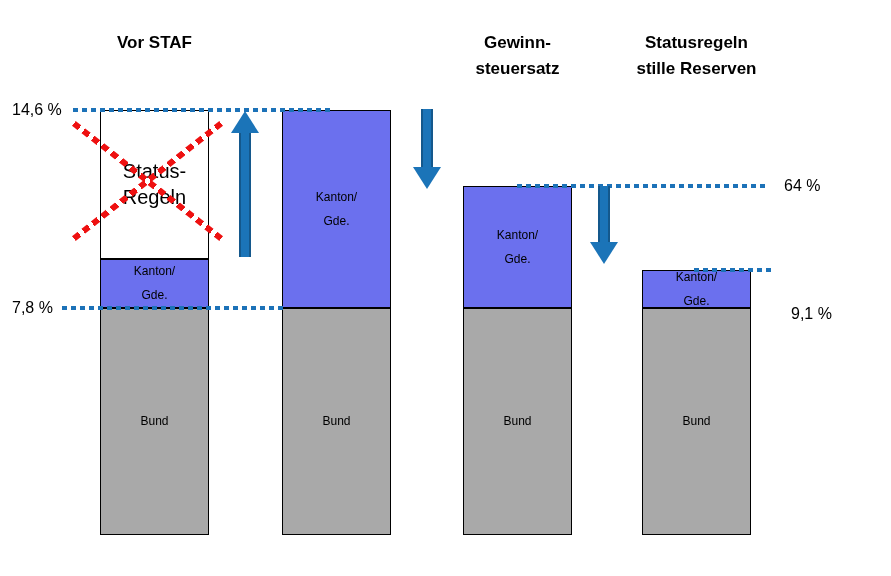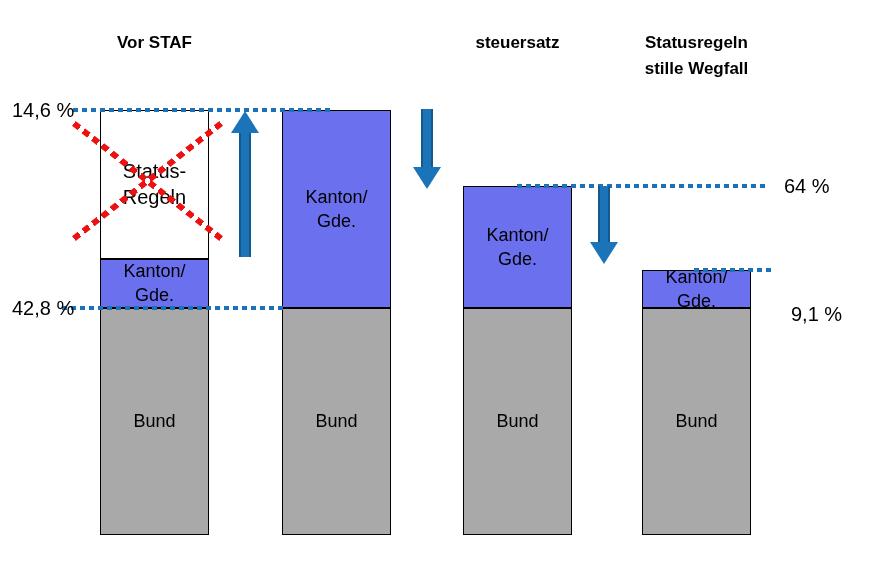--- a/index.html
+++ b/index.html
@@ -7,26 +7,26 @@
     position:relative;width:891px;height:576px;background:#fff;overflow:hidden;
     font-family:"Liberation Sans",sans-serif;color:#000;
   }
   .col-heading{
     position:absolute;width:190px;text-align:center;
     font-weight:bold;font-size:17px;line-height:26px;white-space:nowrap;
   }
   .seg{
     position:absolute;box-sizing:border-box;border:1px solid #000;
     display:flex;flex-direction:column;align-items:center;justify-content:center;
-    font-size:18px;line-height:24px;text-align:center;
+    font-size:12px;line-height:24px;text-align:center;
   }
   .seg-status{font-size:20px;line-height:26px;}
   .marker-line{position:absolute;height:4px;z-index:4;}
   .marker-label{
-    position:absolute;font-size:20px;line-height:18px;height:18px;
+    position:absolute;font-size:16px;line-height:18px;height:18px;
     white-space:nowrap;z-index:4;
   }
   .arrow{position:absolute;width:28px;z-index:6;}
   .arrow-shaft{position:absolute;left:8px;width:12px;background:#1B74B8;
     box-shadow:inset 2px 0 0 #14588C, inset -2px 0 0 #14588C;}
   .arrow-down .arrow-shaft{top:0;bottom:21px;}
   .arrow-up .arrow-shaft{top:21px;bottom:0;}
   .arrow-head{position:absolute;left:0;width:0;height:0;
     border-left:14px solid transparent;border-right:14px solid transparent;}
   .arrow-down .arrow-head{bottom:0;border-top:22px solid #1B74B8;}
@@ -35,25 +35,26 @@
   .cross-line{position:absolute;left:0;top:0;width:100%;height:6px;}
 </style>
 </head>
 <body>
 
 <div id="chart" style="background: rgb(255, 255, 255);">
     <div class="col-heading" style="left: 59.5px; top: 30px;">
       <div>Vor STAF</div>
     </div>
     <div class="col-heading" style="left: 422.5px; top: 30px;">
+      <div>Gewinn-</div>
       <div>steuersatz</div>
     </div>
     <div class="col-heading" style="left: 601.5px; top: 30px;">
       <div>Statusregeln</div>
-      <div>stille Wegfall</div>
+      <div>stille Reserven</div>
     </div>
     <div class="seg" style="left: 100px; top: 307.9px; width: 109px; height: 227.1px; background: rgb(169, 169, 169); border-color: rgb(0, 0, 0);">
       <div>Bund</div>
     </div>
     <div class="seg" style="left: 100px; top: 258.5px; width: 109px; height: 49.4px; background: rgb(107, 112, 238); border-color: rgb(0, 0, 0);">
       <div>Kanton/</div>
       <div>Gde.</div>
     </div>
     <div class="seg seg-status" style="left: 100px; top: 110px; width: 109px; height: 148.5px; background: rgb(255, 255, 255); border-color: rgb(0, 0, 0);">
       <div>Status-</div>
@@ -80,21 +81,21 @@
     <div class="seg" style="left: 642px; top: 307.9px; width: 109px; height: 227.1px; background: rgb(169, 169, 169); border-color: rgb(0, 0, 0);">
       <div>Bund</div>
     </div>
     <div class="seg" style="left: 642px; top: 270.1px; width: 109px; height: 37.8px; background: rgb(107, 112, 238); border-color: rgb(0, 0, 0);">
       <div>Kanton/</div>
       <div>Gde.</div>
     </div>
     <div class="marker-line" style="left: 73px; top: 108px; width: 260px; background: repeating-linear-gradient(90deg, rgb(28, 114, 184) 0px, rgb(28, 114, 184) 5px, transparent 5px, transparent 9px);"></div>
     <div class="marker-label" style="left: 12px; top: 101px;">14,6 %</div>
     <div class="marker-line" style="left: 62px; top: 305.9px; width: 221px; background: repeating-linear-gradient(90deg, rgb(28, 114, 184) 0px, rgb(28, 114, 184) 5px, transparent 5px, transparent 9px);"></div>
-    <div class="marker-label" style="left: 12px; top: 298.9px;">42,8 %</div>
+    <div class="marker-label" style="left: 12px; top: 298.9px;">7,8 %</div>
     <div class="marker-line" style="left: 517px; top: 183.7px; width: 251px; background: repeating-linear-gradient(90deg, rgb(28, 114, 184) 0px, rgb(28, 114, 184) 5px, transparent 5px, transparent 9px);"></div>
     <div class="marker-label" style="left: 784px; top: 176.7px;">64 %</div>
     <div class="marker-line" style="left: 694px; top: 268.1px; width: 78px; background: repeating-linear-gradient(90deg, rgb(28, 114, 184) 0px, rgb(28, 114, 184) 5px, transparent 5px, transparent 9px);"></div>
     <div class="marker-label" style="left: 791px; top: 261.1px; margin-top: 44px;">9,1 %</div>
     <div class="arrow arrow-up" style="left: 231px; top: 111px; height: 146px;">
       <div class="arrow-shaft" style="background: rgb(27, 116, 184); box-shadow: rgb(20, 88, 140) 2px 0px 0px inset, rgb(20, 88, 140) -2px 0px 0px inset;"></div>
       <div class="arrow-head" style="border-bottom-color: rgb(27, 116, 184);"></div>
     </div>
     <div class="arrow arrow-down" style="left: 413px; top: 109px; height: 80px;">
       <div class="arrow-shaft" style="background: rgb(27, 116, 184); box-shadow: rgb(20, 88, 140) 2px 0px 0px inset, rgb(20, 88, 140) -2px 0px 0px inset;"></div>

